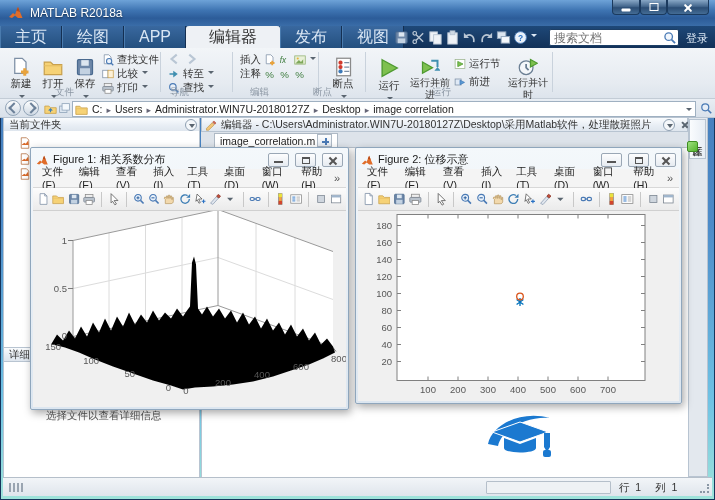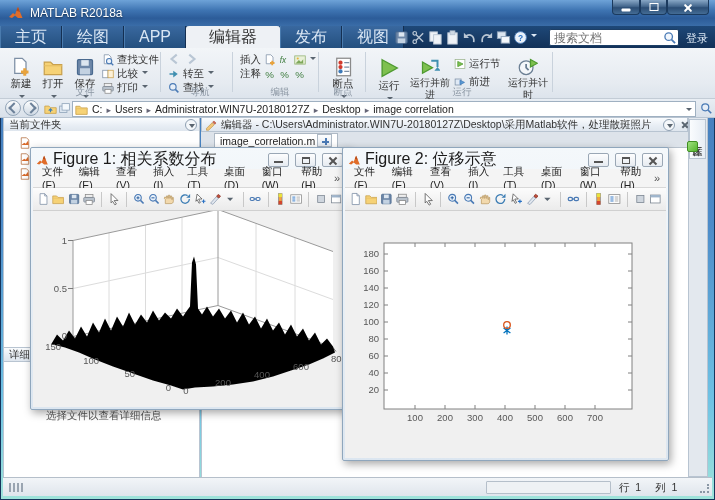--- a/index.html
+++ b/index.html
@@ -34,21 +34,21 @@
   .qat{top:29px;height:16px;display:flex;gap:2px;align-items:center;}
   .qicon{width:15px;height:15px;display:inline-block;}
   #searchbox{left:549px;top:29px;width:130px;height:17px;background:#fff;border:1px solid #1d3f66;border-radius:2px;}
   #searchbox input{position:absolute;left:2px;top:0px;width:108px;height:15px;border:none;outline:none;font-size:12px;color:#555;background:transparent;}
   #search-mag{position:absolute;right:1px;top:1px;width:14px;height:14px;}
   #login{left:686px;top:31px;color:#dce8f5;font-size:11px;}
 
   
   #ribbon{left:0;top:48px;width:715px;height:51px;background:linear-gradient(180deg,#f2f5f8 0%,#e6ebf1 70%,#dde4ec 100%);border-bottom:1px solid #c3ccd6;}
   .gsep{position:absolute;top:4px;width:1px;height:40px;background:#c9d2dc;}
-  .glabel{position:absolute;top:38px;font-size:9.5px;color:#8b96a3;text-align:center;}
+  .glabel{position:absolute;top:38px;font-size:9.5px;color:#8b96a3;text-align:left;}
   .bigbtn{position:absolute;top:9px;text-align:center;font-size:10.5px;color:#333;}
   .bigbtn .bi{display:block;margin:0 auto;width:20px;height:20px;}
   .smbtn{position:absolute;height:13px;font-size:10.5px;color:#333;display:flex;align-items:center;gap:3px;}
   .smbtn .si{width:12px;height:12px;display:inline-block;}
   .car{display:inline-block;width:0;height:0;border:3px solid transparent;border-top:3.5px solid #5a6570;margin-left:1px;vertical-align:middle;}
   .two{width:40px;line-height:1.15;font-size:10px;}
   #ribcollapse{left:699px;top:86px;width:10px;height:8px;}
   #ribcollapse::before{content:"";position:absolute;left:1px;top:4px;width:0;height:0;border:4px solid transparent;border-bottom:4px solid #7d8fa5;border-top:none;}
 
   
@@ -103,21 +103,21 @@
      display:flex;align-items:center;font-size:10.5px;color:#333;}
   #grip{position:absolute;left:6px;top:5px;width:22px;height:9px;}
   #grip i{position:absolute;top:0;width:2px;height:9px;background:#9aa5b1;}
   #statfield{position:absolute;left:483px;top:3px;width:125px;height:13px;background:#eef1f4;border:1px solid #b5bfca;border-radius:1px;}
   #rowcol{position:absolute;left:616px;top:3px;display:flex;gap:14px;}
   #sizegrip{position:absolute;left:697px;top:6px;width:9px;height:9px;border-right:2px dotted #8a97a5;border-bottom:2px dotted #8a97a5;}
 
   
   .figwin{position:absolute;background:linear-gradient(180deg,#f4f8fb,#dce6f0);border:1px solid #8fa6bc;box-shadow:2px 3px 9px rgba(0,0,0,.35);border-radius:2px;}
   .figtitle{position:absolute;left:2px;top:2px;right:2px;height:19px;display:flex;align-items:center;gap:4px;padding:0 3px;}
-  .figtitle .ttl{font-size:16px;color:#1a1a1a;flex:1;}
+  .figtitle .ttl{font-size:11px;color:#1a1a1a;flex:1;}
   .fbtn{width:21px;height:14px;background:linear-gradient(180deg,#fdfdfe,#e6ebf1);border:1px solid #9aa7b5;border-radius:2px;position:relative;margin-left:2px;}
   .fg-min{position:absolute;left:5px;bottom:3px;width:9px;height:2px;background:#555;}
   .fg-res{position:absolute;left:6px;top:3px;width:8px;height:7px;border:1.4px solid #555;border-top-width:2.5px;}
   .fg-x{position:absolute;left:5px;top:2px;width:10px;height:10px;}
   .fg-x::before,.fg-x::after{content:"";position:absolute;left:0;top:4px;width:10px;height:1.8px;background:#555;}
   .fg-x::before{transform:rotate(45deg);} .fg-x::after{transform:rotate(-45deg);}
   .figmenu{position:absolute;left:2px;right:2px;height:19px;background:#f4f4f4;border-bottom:1px solid #d8d8d8;display:flex;align-items:center;padding:0 4px;}
   .figmenu .mi{font-size:10.5px;color:#222;padding:0 5px;}
   .figmenu .ovf{margin-left:auto;color:#555;font-size:11px;padding-right:2px;}
   .figtools{position:absolute;left:2px;right:2px;height:23px;background:linear-gradient(180deg,#fcfcfc,#ebebeb);border-bottom:1px solid #d0d0d0;display:flex;align-items:center;padding:0 4px;gap:3px;}
@@ -646,21 +646,21 @@
           <text x="153" y="181" text-anchor="middle">0</text>
           <text x="190" y="173" text-anchor="middle">200</text>
           <text x="229" y="165" text-anchor="middle">400</text>
           <text x="268" y="157" text-anchor="middle">600</text>
           <text x="306" y="149" text-anchor="middle">800</text>
         </g>
       </svg>
     </div>
   </div>
 
-  <div class="figwin" style="left:342px;top:147px;width:327px;height:314px;z-index:11;">
+  <div class="figwin" style="left:355px;top:147px;width:327px;height:257px;z-index:11;">
     <div class="figtitle">
       <span style="width:13px;height:13px;"><svg viewBox="0 0 16 16" width="100%" height="100%" preserveAspectRatio="xMidYMid meet">
             <polygon points="1,12 5,8 7,9.5 10,2 14.5,13 10,13 7,10.6 4,13" fill="#e06d2a"></polygon>
             <polygon points="10,2 12,7 8.4,5.8" fill="#b84c1a"></polygon>
           </svg></span>
       <span class="ttl">Figure 2: 位移示意</span>
       <span class="fbtn">
           <span class="fg-min"></span>
         </span>
       <span class="fbtn">

